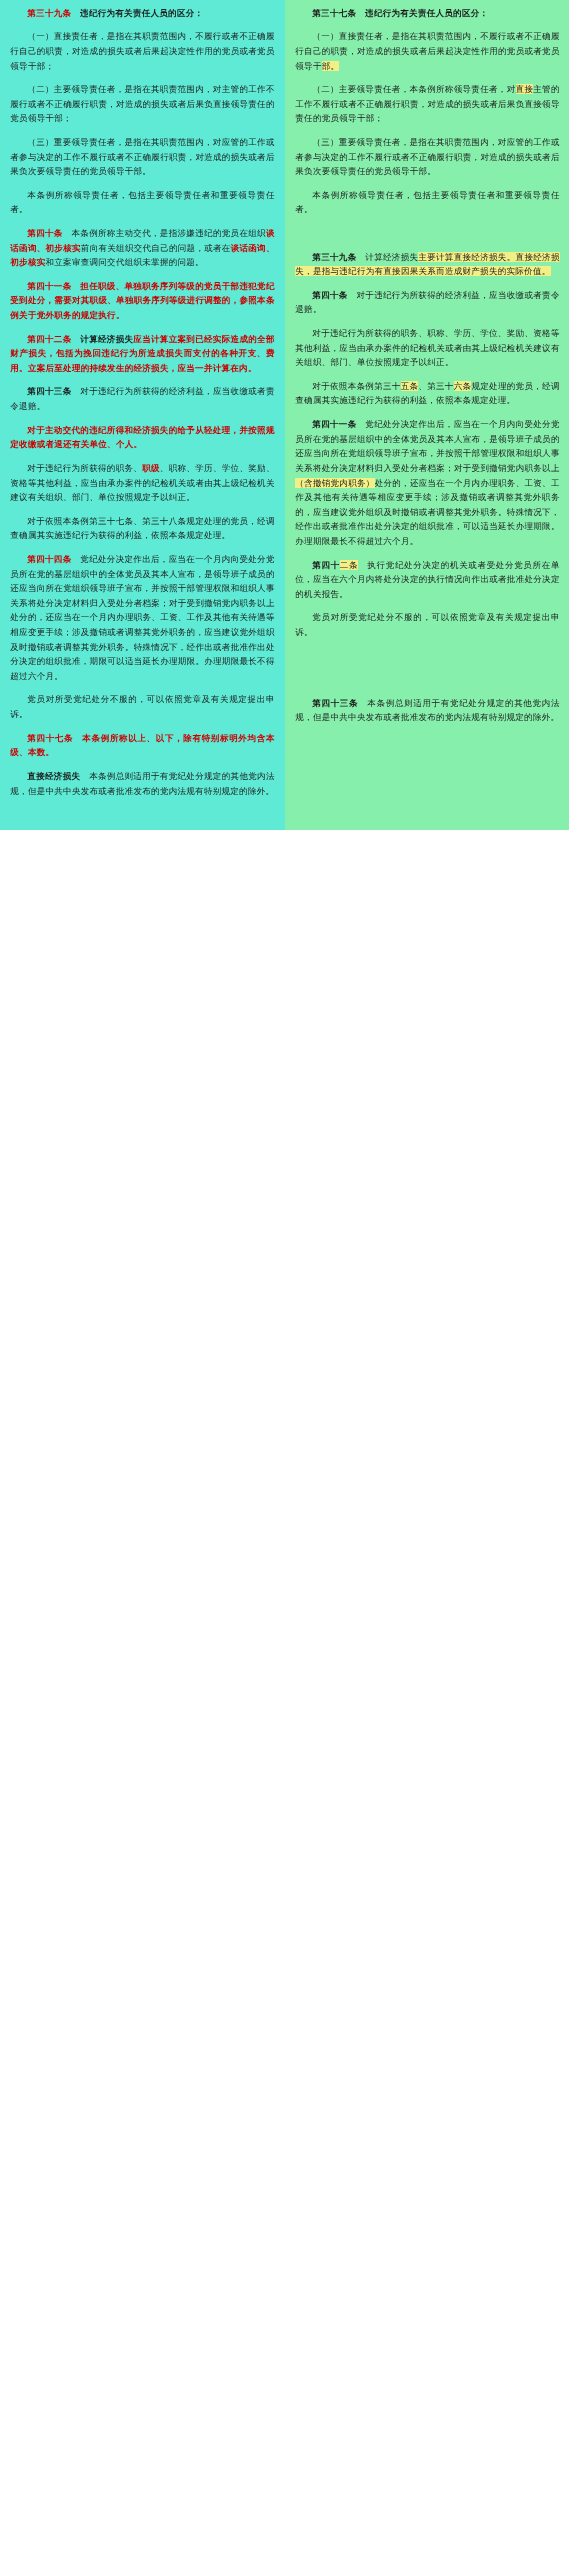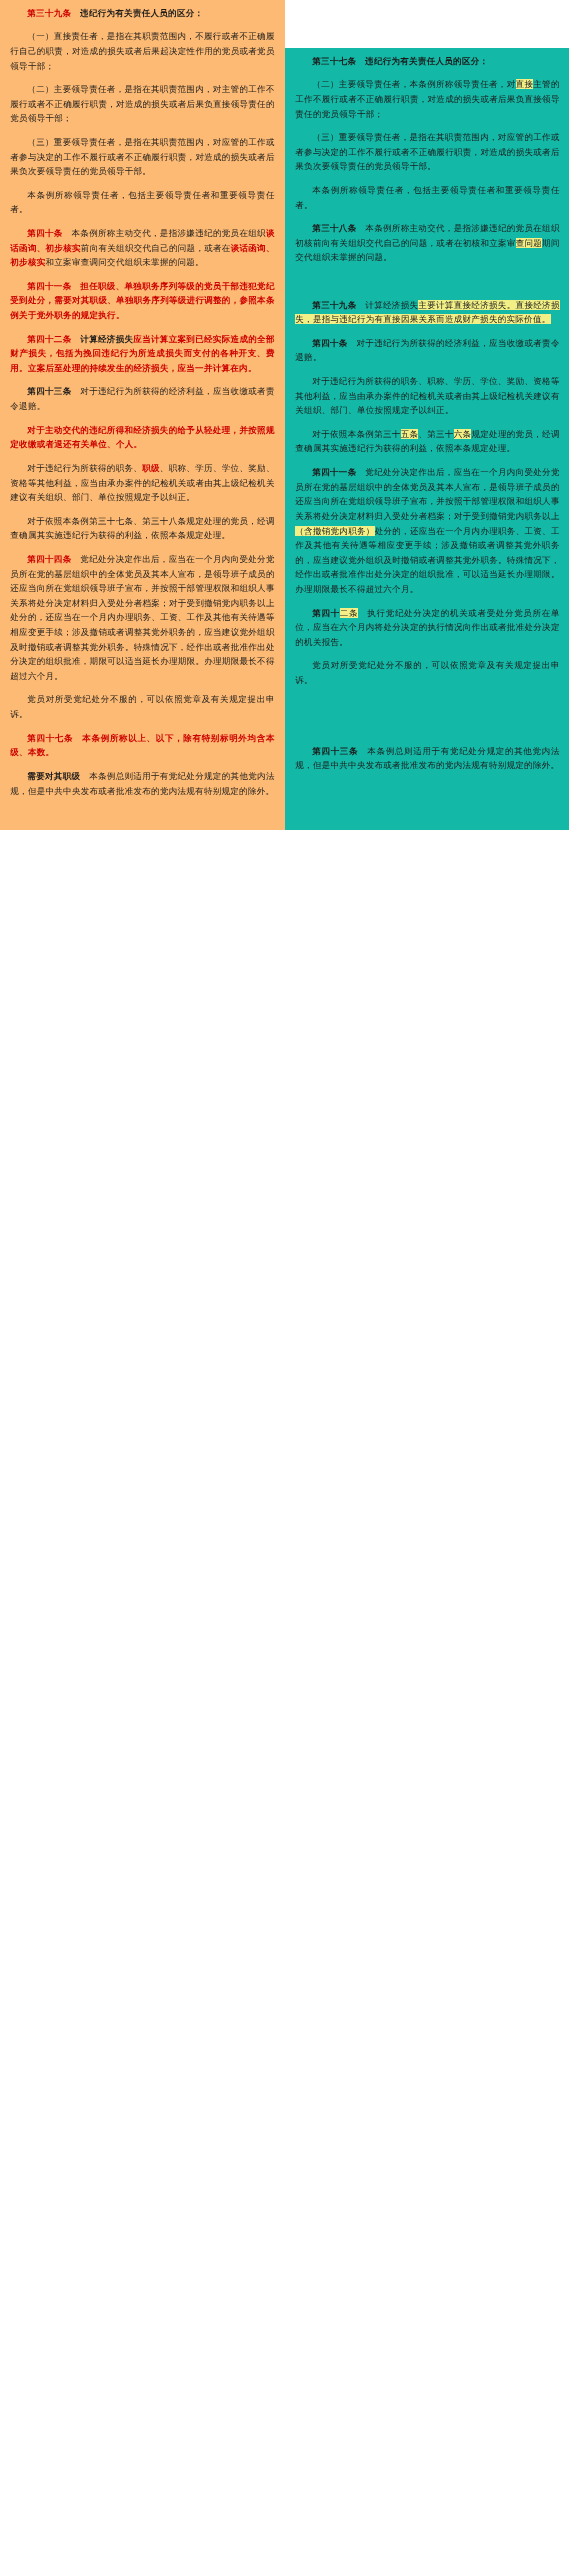--- a/index.html
+++ b/index.html
@@ -11,22 +11,22 @@
   }
   .doc{
     display:flex;
     width:570px;
   }
   .col{
     width:285px;
     box-sizing:border-box;
     padding:5.7px 10.3px 23px 10.3px;
   }
-  .col-left{background:#fdba74;}
-  .col-right{background:#14b8a6;margin-top:48px;}
+  .col-left{background:#5eead4;}
+  .col-right{background:#86efac;}
   .para{
     font-size:8.5px;
     line-height:1.72;
     text-align:justify;
     margin:0 0 9px 0;
     text-indent:2em;
     letter-spacing:0.3px;
   }
   .para.blank{
     visibility:hidden;
@@ -48,28 +48,28 @@
       <p class="para"><span class="b-red">第四十条</span><span>　本条例所称主动交代，是指涉嫌违纪的党员在组织</span><span class="b-red">谈话函询、初步核实</span><span>前向有关组织交代自己的问题，或者在</span><span class="b-red">谈话函询、初步核实</span><span>和立案审查调问交代组织未掌握的问题。</span></p>
       <p class="para"><span class="b-red">第四十一条　担任职级、单独职务序列等级的党员干部违犯党纪受到处分，需要对其职级、单独职务序列等级进行调整的，参照本条例关于党外职务的规定执行。</span></p>
       <p class="para"><span class="b-red">第四十二条</span><span class="bold">　计算经济损失</span><span class="b-red">应当计算立案到已经实际造成的全部财产损失，包括为挽回违纪行为所造成损失而支付的各种开支、费用。立案后至处理的持续发生的经济损失，应当一并计算在内。</span></p>
       <p class="para"><span class="bold">第四十三条</span><span>　对于违纪行为所获得的经济利益，应当收缴或者责令退赔。</span></p>
       <p class="para"><span class="b-red">对于主动交代的违纪所得和经济损失的给予从轻处理，并按照规定收缴或者退还有关单位、个人。</span></p>
       <p class="para"><span>对于违纪行为所获得的职务、</span><span class="b-red">职级</span><span>、职称、学历、学位、奖励、资格等其他利益，应当由承办案件的纪检机关或者由其上级纪检机关建议有关组织、部门、单位按照规定予以纠正。</span></p>
       <p class="para"><span>对于依照本条例第三十七条、第三十八条规定处理的党员，经调查确属其实施违纪行为获得的利益，依照本条规定处理。</span></p>
       <p class="para"><span class="b-red">第四十四条</span><span>　党纪处分决定作出后，应当在一个月内向受处分党员所在党的基层组织中的全体党员及其本人宣布，是领导班子成员的还应当向所在党组织领导班子宣布，并按照干部管理权限和组织人事关系将处分决定材料归入受处分者档案；对于受到撤销党内职务以上处分的，还应当在一个月内办理职务、工资、工作及其他有关待遇等相应变更手续；涉及撤销或者调整其党外职务的，应当建议党外组织及时撤销或者调整其党外职务。特殊情况下，经作出或者批准作出处分决定的组织批准，期限可以适当延长办理期限。办理期限最长不得超过六个月。</span></p>
       <p class="para"><span>党员对所受党纪处分不服的，可以依照党章及有关规定提出申诉。</span></p>
       <p class="para"><span class="b-red">第四十七条　本条例所称以上、以下，除有特别标明外均含本级、本数。</span></p>
-      <p class="para"><span class="bold">需要对其职级</span><span>　本条例总则适用于有党纪处分规定的其他党内法规，但是中共中央发布或者批准发布的党内法规有特别规定的除外。</span></p>
+      <p class="para"><span class="bold">直接经济损失</span><span>　本条例总则适用于有党纪处分规定的其他党内法规，但是中共中央发布或者批准发布的党内法规有特别规定的除外。</span></p>
     </div>
   <div class="col col-right">
       <p class="para"><span class="bold">第三十七条</span><span class="bold">　违纪行为有关责任人员的区分：</span></p>
+      <p class="para"><span>（一）直接责任者，是指在其职责范围内，不履行或者不正确履行自己的职责，对造成的损失或者后果起决定性作用的党员或者党员领导干</span><span class="hl">部。</span></p>
       <p class="para"><span>（二）主要领导责任者，本条例所称领导责任者，对</span><span class="hl">直接</span><span>主管的工作不履行或者不正确履行职责，对造成的损失或者后果负直接领导责任的党员领导干部；</span></p>
       <p class="para"><span>（三）重要领导责任者，是指在其职责范围内，对应管的工作或者参与决定的工作不履行或者不正确履行职责，对造成的损失或者后果负次要领导责任的党员领导干部。</span></p>
       <p class="para"><span>本条例所称领导责任者，包括主要领导责任者和重要领导责任者。</span></p>
-      <p class="para"><span class="bold">第三十八条</span><span>　本条例所称主动交代，是指涉嫌违纪的党员在组织初核前向有关组织交代自己的问题，或者在初核和立案审</span><span class="hl">查问题</span><span>期间交代组织未掌握的问题。</span></p>
       <p class="para blank">&nbsp;</p>
       <p class="para"><span class="bold">第三十九条</span><span>　计算经济损失</span><span class="hl">主要计算直接经济损失。直接经济损失，是指与违纪行为有直接因果关系而造成财产损失的实际价值。</span></p>
       <p class="para"><span class="bold">第四十条</span><span>　对于违纪行为所获得的经济利益，应当收缴或者责令退赔。</span></p>
       <p class="para"><span>对于违纪行为所获得的职务、职称、学历、学位、奖励、资格等其他利益，应当由承办案件的纪检机关或者由其上级纪检机关建议有关组织、部门、单位按照规定予以纠正。</span></p>
       <p class="para"><span>对于依照本条例第三十</span><span class="hl">五条</span><span>、第三十</span><span class="hl">六条</span><span>规定处理的党员，经调查确属其实施违纪行为获得的利益，依照本条规定处理。</span></p>
       <p class="para"><span class="bold">第四十一条</span><span>　党纪处分决定作出后，应当在一个月内向受处分党员所在党的基层组织中的全体党员及其本人宣布，是领导班子成员的还应当向所在党组织领导班子宣布，并按照干部管理权限和组织人事关系将处分决定材料归入受处分者档案；对于受到撤销党内职务以上</span><span class="hl">（含撤销党内职务）</span><span>处分的，还应当在一个月内办理职务、工资、工作及其他有关待遇等相应变更手续；涉及撤销或者调整其党外职务的，应当建议党外组织及时撤销或者调整其党外职务。特殊情况下，经作出或者批准作出处分决定的组织批准，可以适当延长办理期限。办理期限最长不得超过六个月。</span></p>
       <p class="para"><span class="bold">第四十</span><span class="hl">二条</span><span>　执行党纪处分决定的机关或者受处分党员所在单位，应当在六个月内将处分决定的执行情况向作出或者批准处分决定的机关报告。</span></p>
       <p class="para"><span>党员对所受党纪处分不服的，可以依照党章及有关规定提出申诉。</span></p>
       <p class="para blank">&nbsp;</p>
       <p class="para blank">&nbsp;</p>

